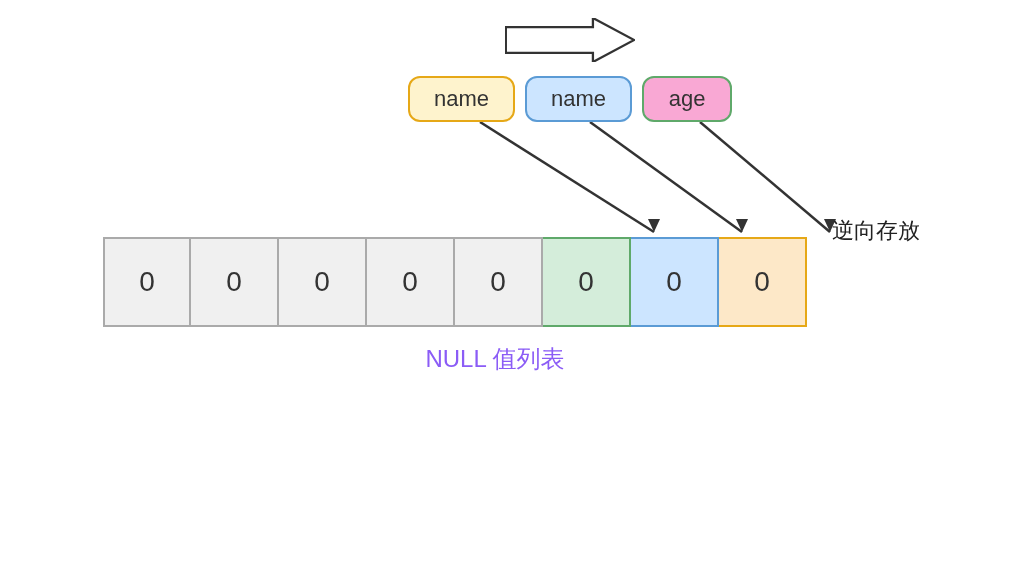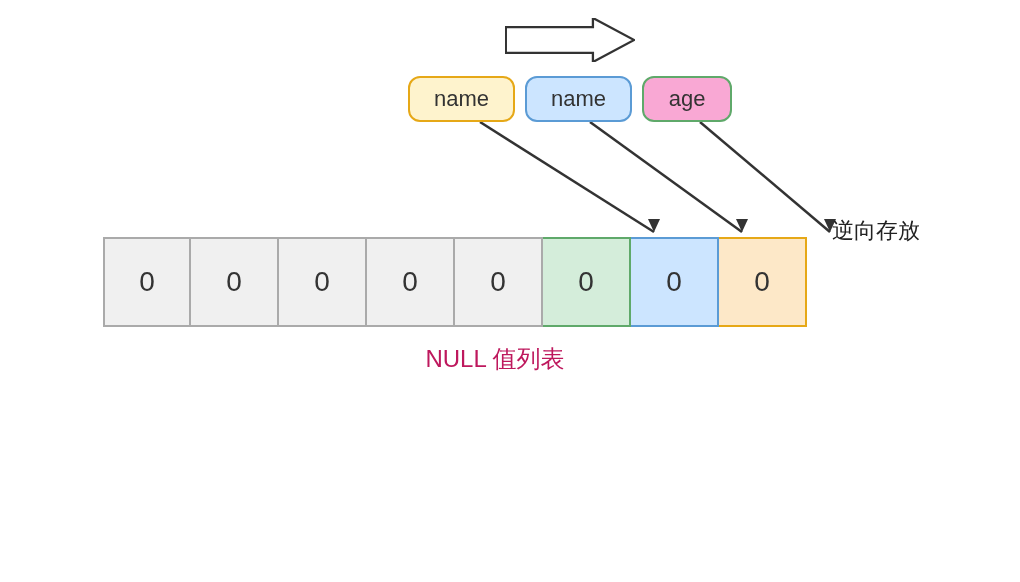--- a/index.html
+++ b/index.html
@@ -138,21 +138,21 @@
 
     .cell-orange {
       background: #fde8c8;
       border-color: #e6a817;
     }
 
     
     .null-label {
       font-size: 24px;
       font-weight: 500;
-      color: #be185d;
+      color: #8b5cf6;
       margin-top: 16px;
       position: relative;
       left: -15px;
     }
 
     
     .lines-svg {
       width: 780px;
       height: 115px;
       display: block;

